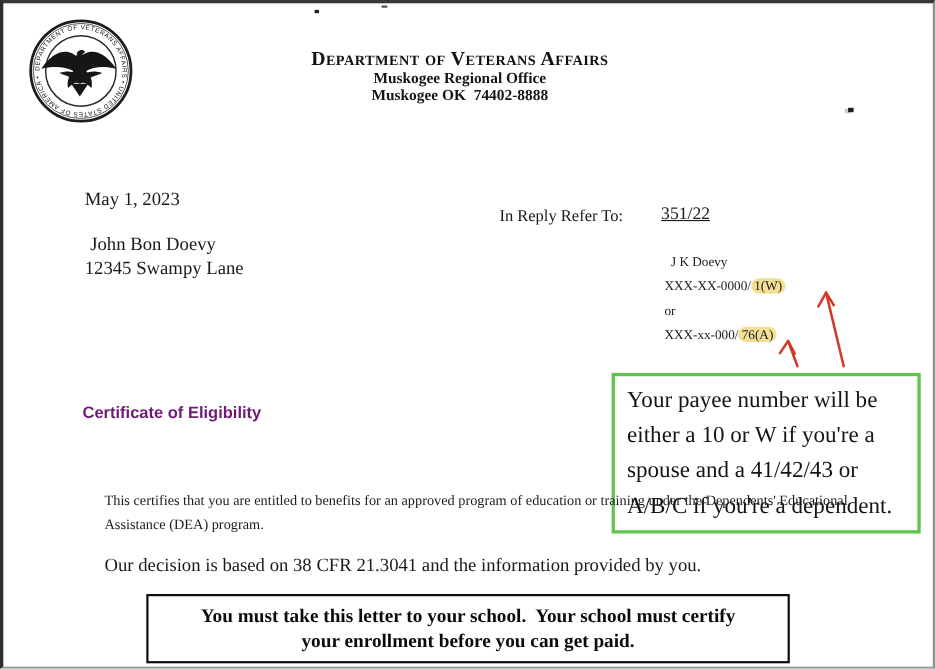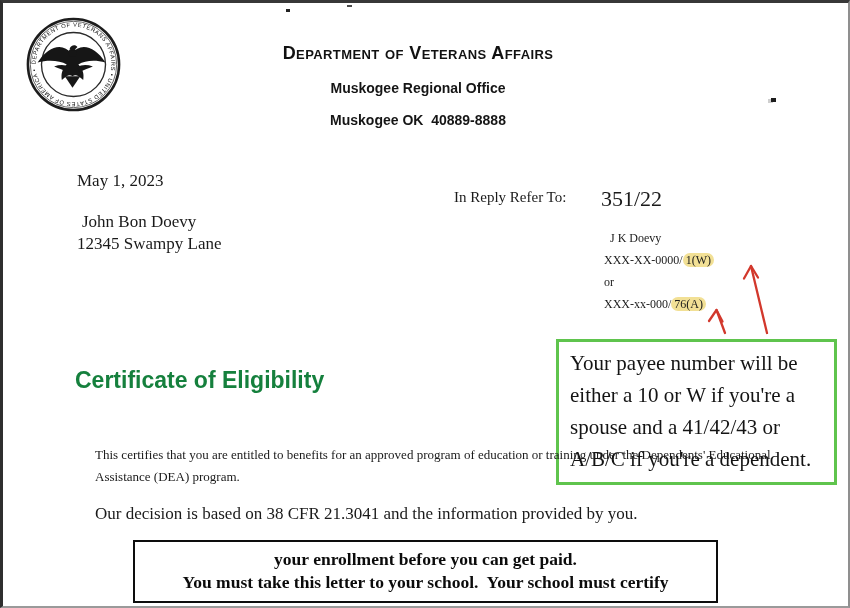--- a/index.html
+++ b/index.html
@@ -12,37 +12,37 @@
     border-left:3px solid #2e2e2e;
     border-right:2px solid #8f8f8f;
     border-bottom:2px solid #9a9a9a;
     overflow:hidden;
     font-family:"Liberation Serif","DejaVu Serif",serif;
     color:#1a1a1a;
   }
   .abs{position:absolute;}
   
   .seal{left:22px;top:13px;width:97px;height:97px;}
-  .hdr{left:190px;top:40px;width:450px;text-align:center;font-family:Liberation Sans, sans-serif;}
+  .hdr{left:190px;top:40px;width:450px;text-align:center;font-family:Liberation Serif, serif;}
   .hdr .agency{font-weight:bold;font-size:18px;font-variant:small-caps;letter-spacing:.4px;line-height:21px;color:#111;}
-  .hdr .sub{font-weight:bold;font-size:14px;line-height:16px;color:#151515;margin-top:16px;}
+  .hdr .sub{font-weight:bold;font-size:14px;line-height:16px;color:#151515;}
   .hdr .pre{white-space:pre;}
   
   .date{left:74px;top:168px;font-size:17px;}
   .addr{left:74px;top:208px;font-size:17px;line-height:22px;}
   .addr .n{padding-left:5px;}
   
   .reply-label{left:451px;top:186px;font-size:15px;}
-  .reply-code{left:598px;top:183px;font-size:22px;}
+  .reply-code{left:598px;top:183px;font-size:16px;text-decoration:underline;}
   .payee{left:601px;top:224px;font-size:12px;line-height:22px;}
   .payee .n{padding-left:6px;}
   .hl{background:var(--highlight,#f2e095);padding:0 3px;border-radius:8px;}
   
   .salute{left:74px;top:330px;font-size:17px;}
-  .title{left:72px;top:364px;font-size:23px;font-weight:bold;font-family:"Liberation Sans","DejaVu Sans",sans-serif;color:#15803d;}
+  .title{left:72px;top:364px;font-size:15px;font-weight:bold;font-family:"Liberation Sans","DejaVu Sans",sans-serif;color:#701a75;}
   
   .note{
     left:553px;top:336px;width:281px;box-sizing:border-box;
     border:3px solid var(--green,#5fc44d);
     padding:5px 8px 7px 11px;
     font-size:21px;line-height:32px;color:#141414;
   }
   
   .para1{left:92px;top:441px;width:702px;font-size:13px;line-height:22px;}
   .para2{left:92px;top:500px;width:702px;font-size:17px;line-height:22px;}
@@ -82,21 +82,21 @@
       <path d="M46,34 C47,30 52,29 54,32 L50,36 Z"></path>
       <path d="M41,62 L57,62 L49,74 Z"></path>
       <path d="M30,52 C36,50 42,50 46,53 L44,58 C39,55 34,54 30,52 Z"></path>
       <path d="M70,52 C64,50 58,50 54,53 L56,58 C61,55 66,54 70,52 Z"></path>
     </g>
   </svg>
 
   <div class="abs hdr">
     <div class="agency">Department of Veterans Affairs</div>
     <div class="sub">Muskogee Regional Office</div>
-    <div class="sub pre">Muskogee OK  40889-8888</div>
+    <div class="sub pre">Muskogee OK  74402-8888</div>
   </div>
 
   <div class="abs date">May 1, 2023</div>
   <div class="abs addr">
     <div class="n">John Bon Doevy</div>
     <div>12345 Swampy Lane</div>
   </div>
 
   <div class="abs reply-label">In Reply Refer To:</div>
   <div class="abs reply-code">351/22</div>
@@ -122,21 +122,21 @@
   </svg>
 
   <div class="abs title">Certificate of Eligibility</div>
 
   <div class="abs note">Your payee number will be either a 10 or W if you're a spouse and a 41/42/43 or A/B/C if you're a dependent.</div>
 
   <div class="abs para1">This certifies that you are entitled to benefits for an approved program of education or training under the Dependents' Educational Assistance (DEA) program.</div>
   <div class="abs para2">Our decision is based on 38 CFR 21.3041 and the information provided by you.</div>
 
   <div class="abs notice">
+    <div class="pre">You must take this letter to your school.  Your school must certify</div>
     <div class="pre">your enrollment before you can get paid.</div>
-    <div class="pre">You must take this letter to your school.  Your school must certify</div>
   </div>
 
   <div class="abs speck s1"></div>
   <div class="abs speck s2"></div>
   <div class="abs speck s3"></div>
 
 </div>
 
 </body></html>

